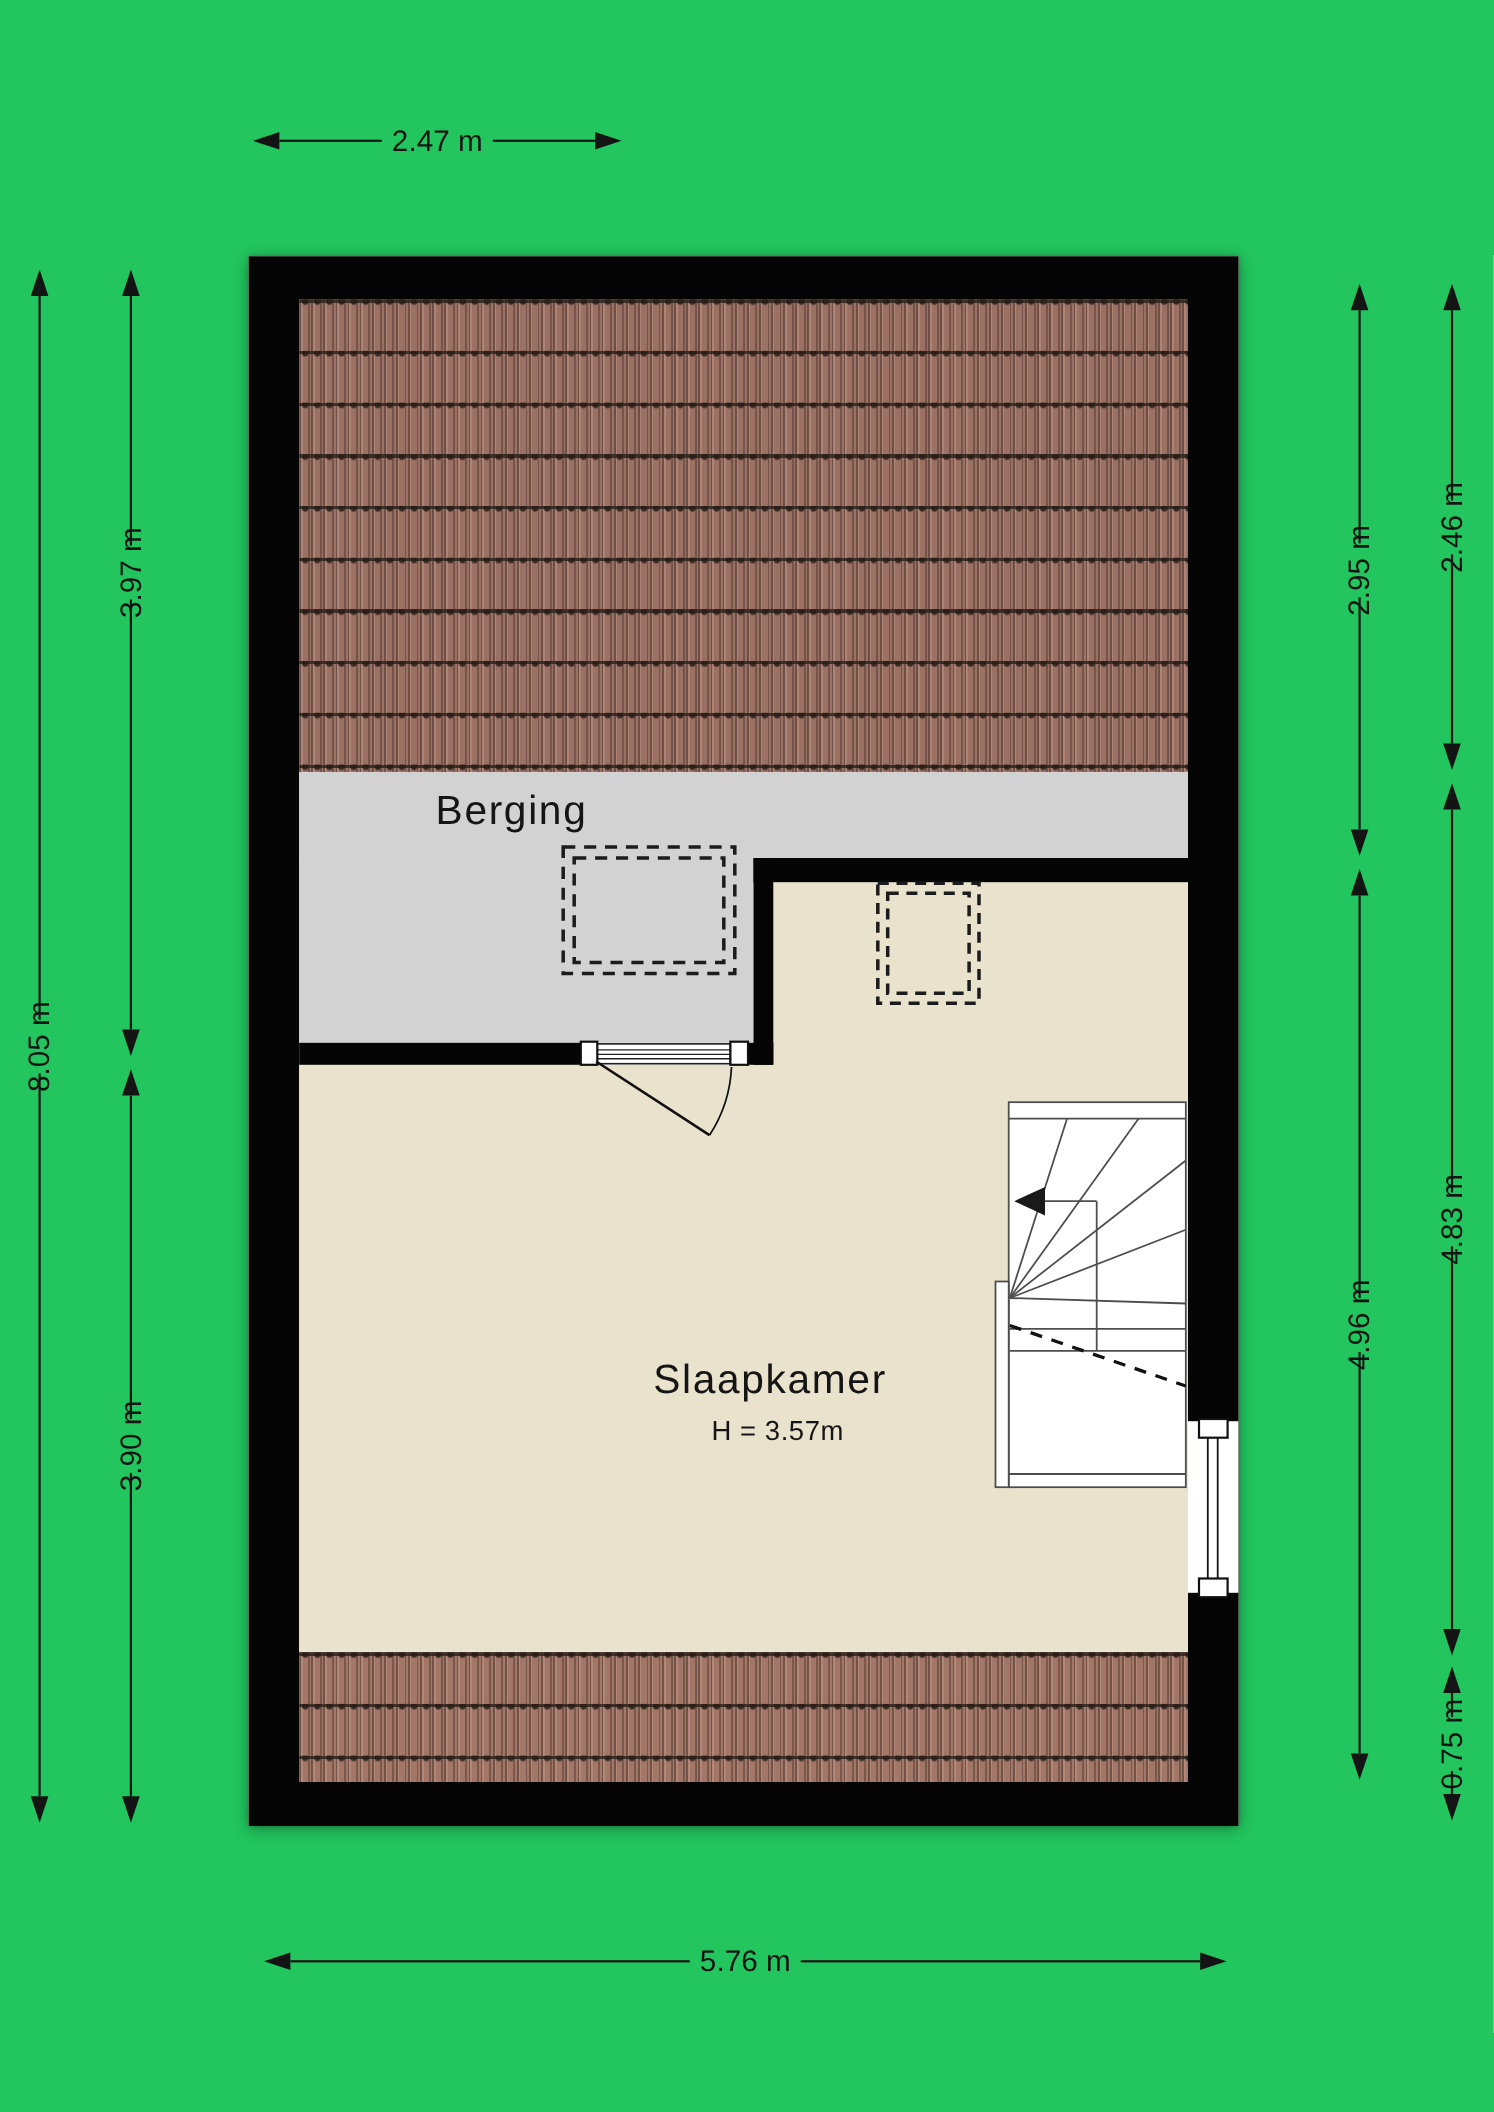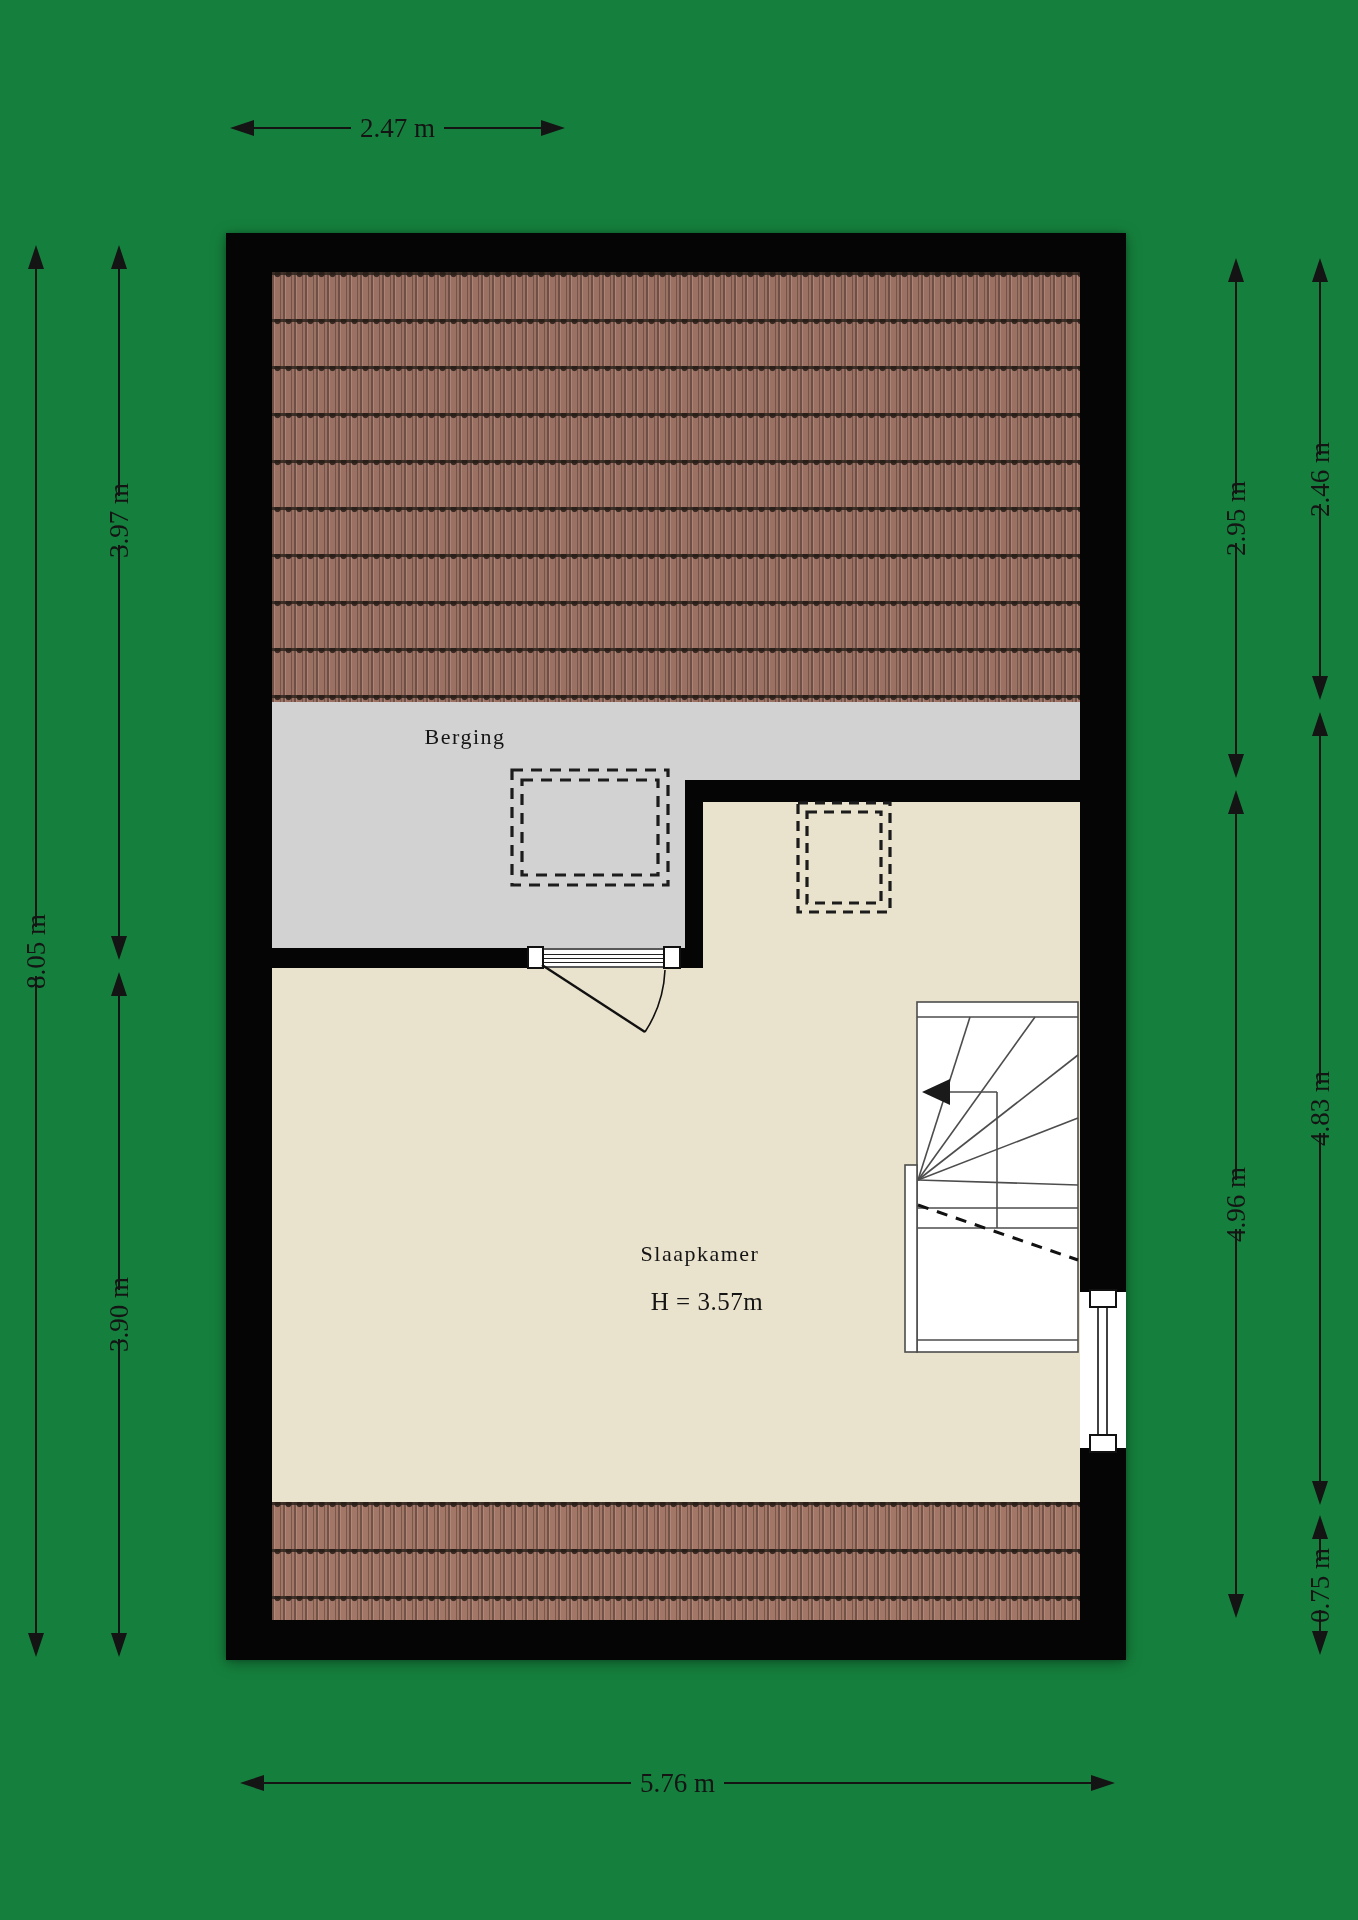--- a/index.html
+++ b/index.html
@@ -1,18 +1,18 @@
 <!DOCTYPE html>
 <html><head>
 <meta charset="utf-8">
 <style>
   html,body{margin:0;padding:0;background:#ffffff;}
   .canvas{
-    position:relative;width:1358px;height:1920px;background:#15803d;
-    font-family:Liberation Serif, serif;color:#111;overflow:hidden;
+    position:relative;width:1358px;height:1920px;background:#22c55e;
+    font-family:Liberation Sans, sans-serif;color:#111;overflow:hidden;
   }
   
   .plan{
     position:absolute;left:226px;top:233px;width:900px;height:1427px;
     box-sizing:border-box;background:#fff;
     border-style:solid;border-color:#050505;
     border-left-width:46px;border-right-width:46px;border-top-width:39px;border-bottom-width:40px;
     box-shadow:0 3px 14px rgba(0,0,0,.38), 0 0 4px rgba(0,0,0,.18);
   }
   .plan *{box-sizing:border-box;}
@@ -32,21 +32,21 @@
   .floor-storage-strip{position:absolute;left:0;top:430px;width:808px;height:80px;background:#d2d2d2;}
   .floor-storage-main{position:absolute;left:0;top:508px;width:413px;height:168px;background:#d2d2d2;}
   .floor-bedroom-right{position:absolute;left:431px;top:530px;width:377px;height:700px;background:#e9e2cc;}
   .floor-bedroom-main{position:absolute;left:0;top:696px;width:808px;height:534px;background:#e9e2cc;}
   .iwall{position:absolute;background:#050505;}
   .iwall-h{left:413px;top:508px;width:395px;height:22px;}
   .iwall-v{left:413px;top:508px;width:18px;height:188px;}
   .iwall-storage-bottom{left:0;top:676px;width:256px;height:20px;}
   .iwall-stub{left:408px;top:676px;width:23px;height:20px;}
   .room-label{position:absolute;transform:translate(-50%,-50%);white-space:nowrap;
-    font-size:22px;letter-spacing:1.5px;color:#151515;}
+    font-size:37px;letter-spacing:1.5px;color:#151515;}
   .ceil-label{position:absolute;transform:translate(-50%,-50%);white-space:nowrap;
     font-size:25px;letter-spacing:.5px;color:#151515;margin-top:17px;}
   .lbl-berging{left:193px;top:465px;}
   .lbl-slaapkamer{left:428px;top:982px;}
   .lbl-ceiling{left:435px;top:1013px;}
   .overlay-svg{position:absolute;left:-46px;top:-39px;width:900px;height:1427px;}
   
   .dim{position:absolute;display:flex;}
   .dim-h{height:28px;flex-direction:row;align-items:center;}
   .dim-v{width:28px;flex-direction:column;align-items:center;}

